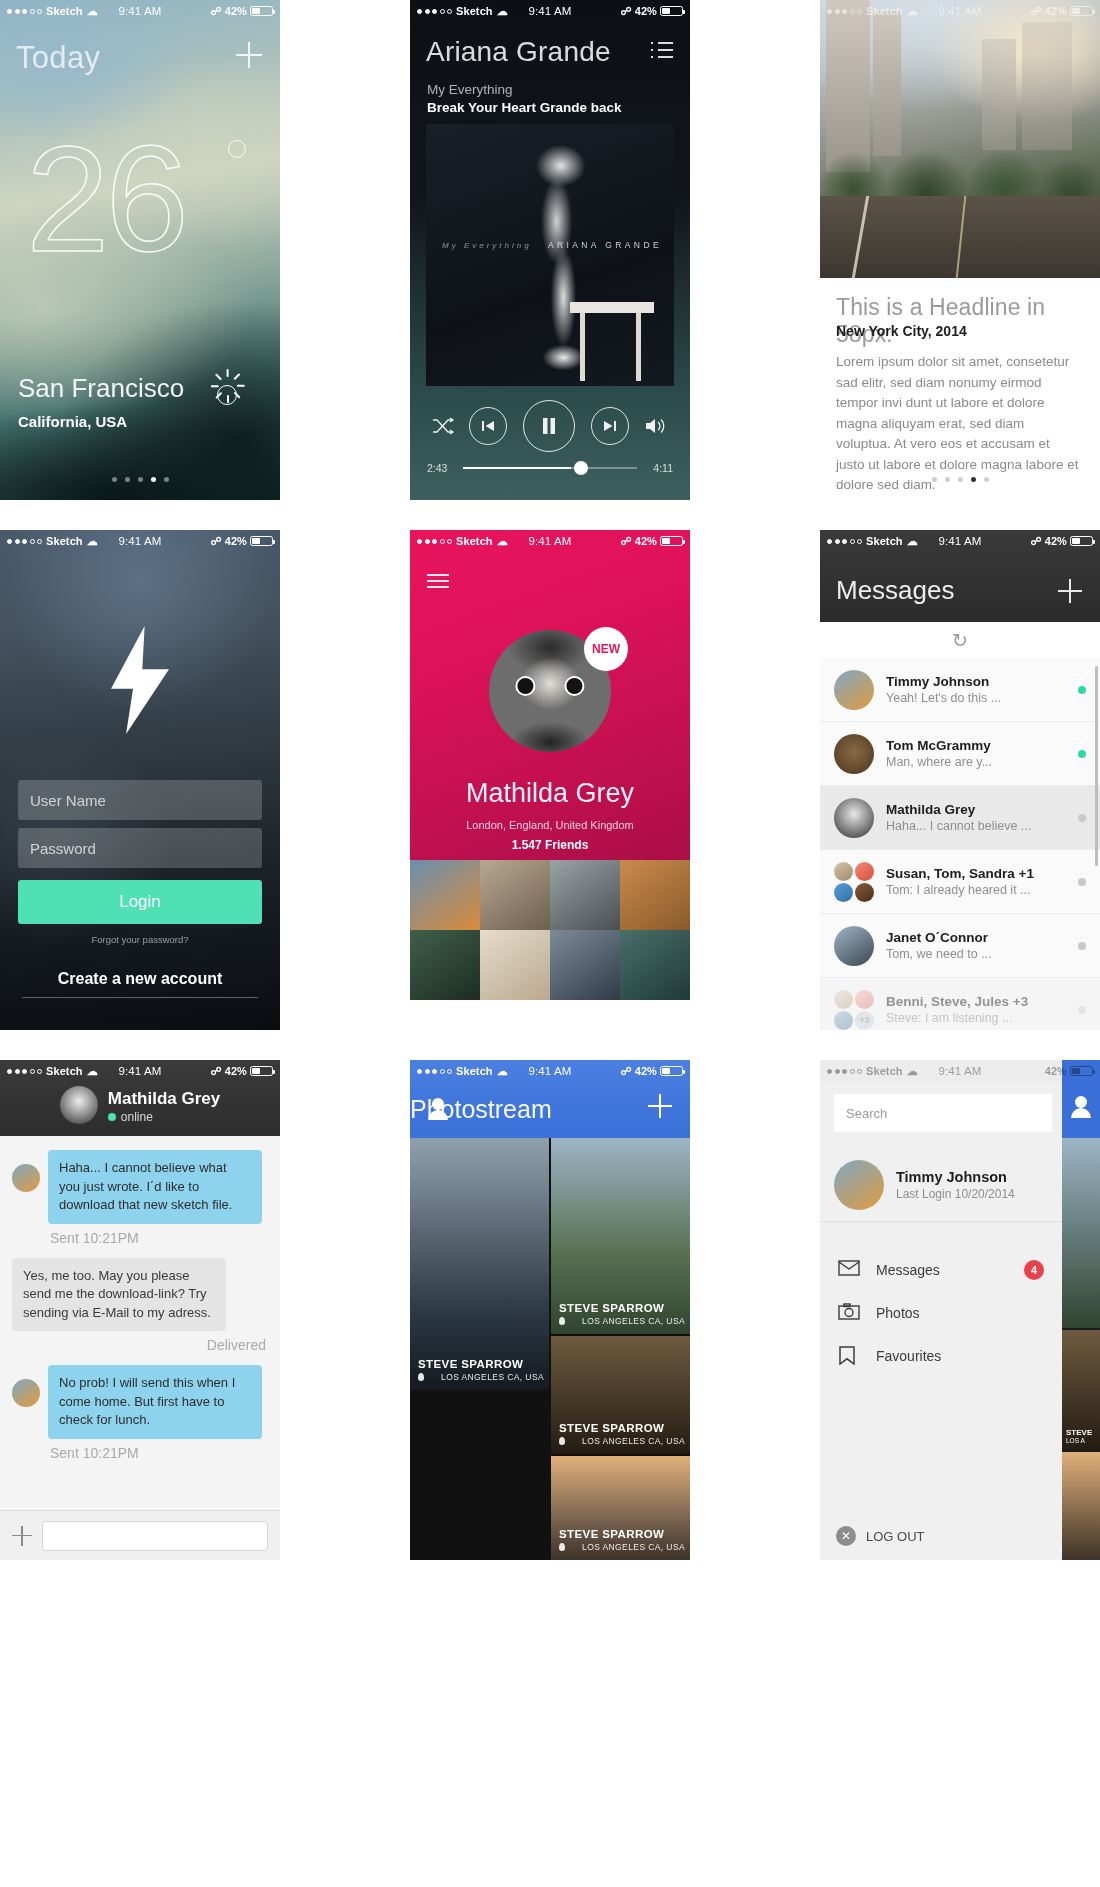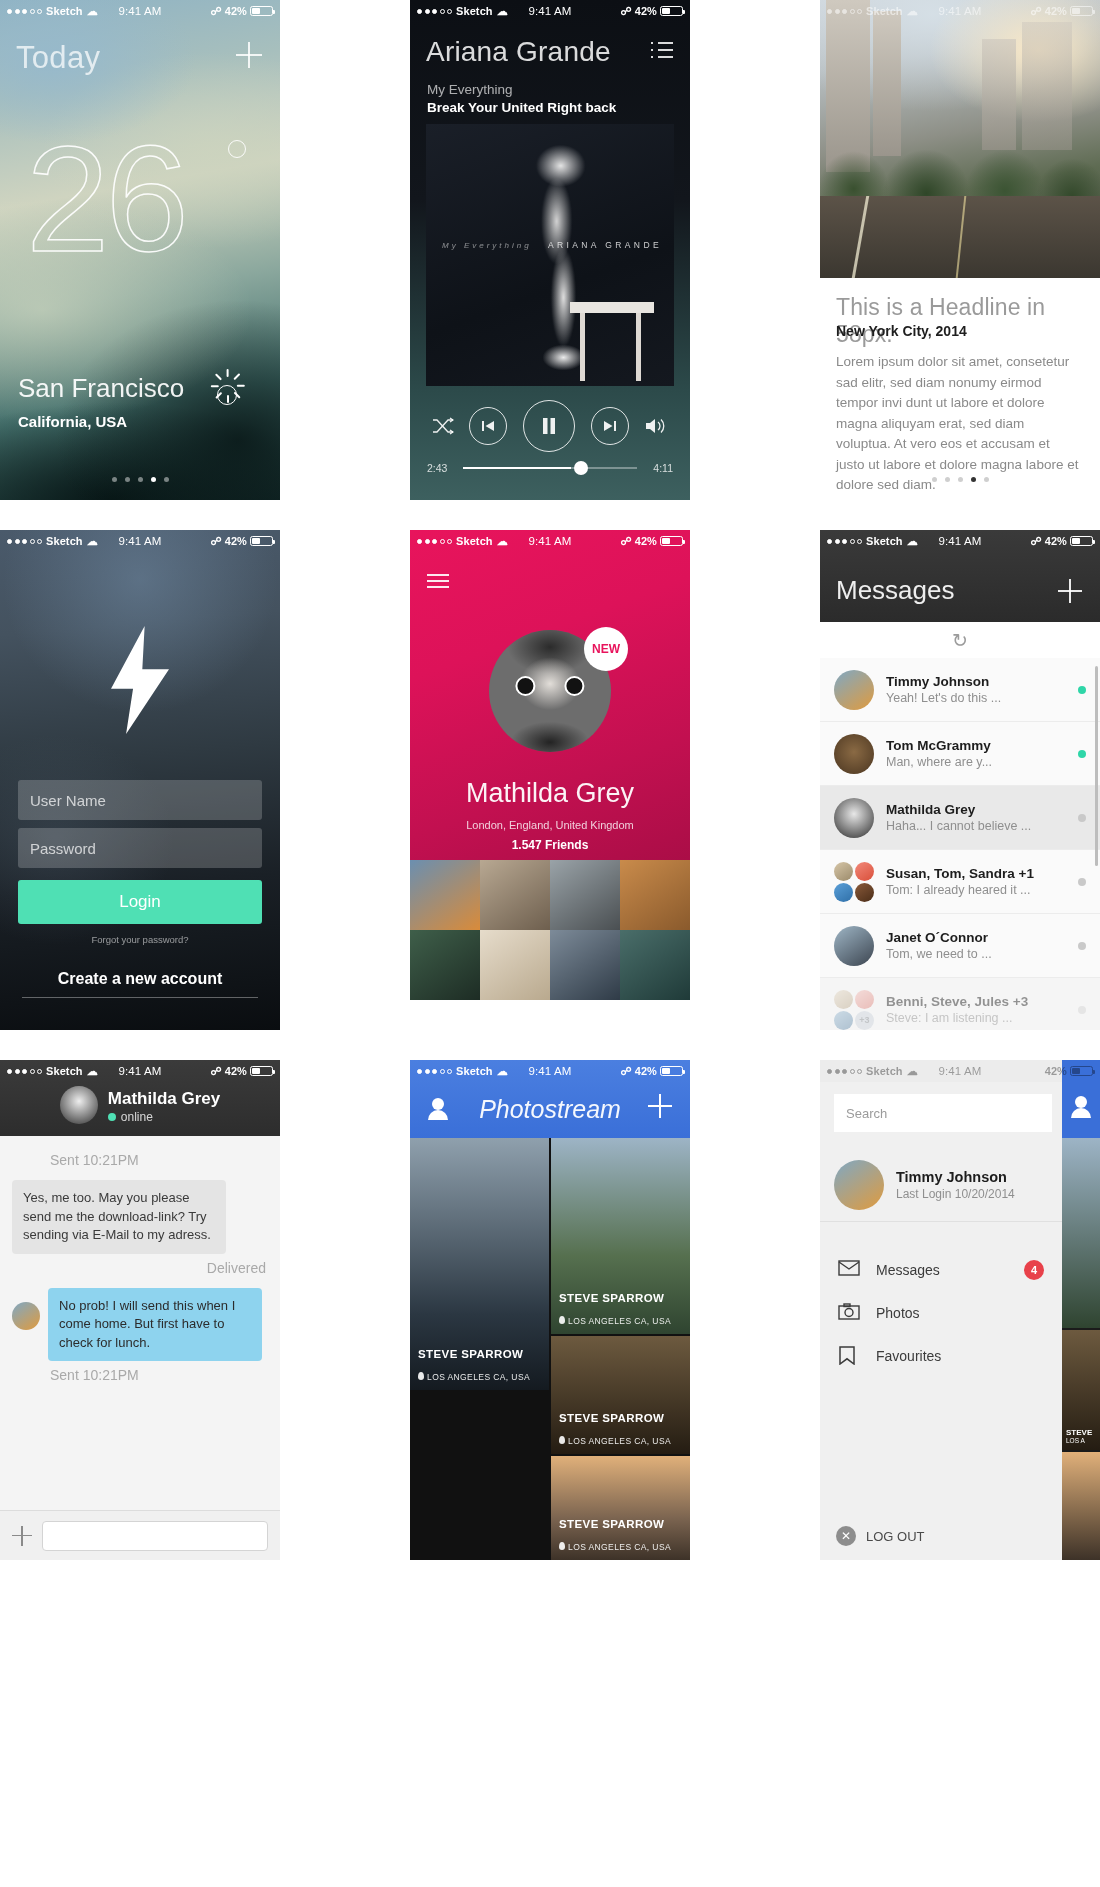--- a/index.html
+++ b/index.html
@@ -215,34 +215,34 @@
      border-top:1px solid #dcdcdc; display:flex; align-items:center; gap:10px; padding:0 12px;}
   .p7 .input .pl{ width:20px; height:20px; position:relative; color:#8a8a8a; flex:none;}
   .p7 .input .pl::before,.p7 .input .pl::after{content:"";position:absolute;background:currentColor;}
   .p7 .input .pl::before{left:0;right:0;top:9px;height:1.6px;}
   .p7 .input .pl::after{top:0;bottom:0;left:9px;width:1.6px;}
   .p7 .input .box{ flex:1; height:30px; background:#fff; border:1px solid #d4d4d4; border-radius:4px;}
 
   
   .p8 { background:#111; }
   .p8 .hdr{ position:absolute; top:0; left:0; right:0; height:78px; background:linear-gradient(180deg,#4b7fe0,#3a6fd8);}
-  .p8 .hdr .t{ position:absolute; bottom:14px; left:0; right:0; text-align:center; font-size:25px; font-weight:300; color:rgba(255,255,255,.95);font-style:italic;}
+  .p8 .hdr .t{ position:absolute; bottom:14px; left:0; right:0; font-size:25px; font-weight:300; color:rgba(255,255,255,.95);}
   .p8 .hdr .person{ position:absolute; bottom:18px; left:18px; width:20px; height:22px; }
   .p8 .hdr .person i{ position:absolute; left:4px; top:0; width:12px; height:12px; border-radius:50%; background:#fff;}
   .p8 .hdr .person b{ position:absolute; left:0; bottom:0; width:20px; height:10px; border-radius:10px 10px 0 0; background:#fff;}
   .p8 .hdr .plus{ position:absolute; bottom:20px; right:18px; width:24px; height:24px; color:#fff;}
   .p8 .hdr .plus::before,.p8 .hdr .plus::after{content:"";position:absolute;background:currentColor;}
   .p8 .hdr .plus::before{left:0;right:0;top:11px;height:1.6px;}
   .p8 .hdr .plus::after{top:0;bottom:0;left:11px;width:1.6px;}
   .p8 .cols{ position:absolute; top:78px; left:0; right:0; bottom:0; display:flex; gap:2px;}
   .p8 .col{ flex:1; display:flex; flex-direction:column; gap:2px;}
   .p8 .ph{ position:relative; overflow:hidden;}
   .p8 .cap{ position:absolute; left:8px; bottom:8px; color:#fff;}
   .p8 .cap .n{ font-size:11.5px; font-weight:bold; letter-spacing:.4px;}
-  .p8 .cap .l{ font-size:8.5px; letter-spacing:.4px; opacity:.9; display:flex; gap:3px; margin-top:12px;}
+  .p8 .cap .l{ font-size:8.5px; letter-spacing:.4px; opacity:.9; display:flex; align-items:center; gap:17px; margin-top:2px;}
   .p8 .pin{ width:6px; height:8px; background:#fff; border-radius:50% 50% 50% 50%/60% 60% 40% 40%; display:inline-block;}
   .p8 .stats{ position:absolute; left:12px; bottom:8px; color:#fff;}
   .p8 .stats div{ display:flex; align-items:center; gap:10px; font-size:27px; font-weight:300; line-height:34px;}
   .p8 .stats span{ font-size:15px;}
 
   
   .p9 { background:#f0f0f0; }
   .p9 .search{ position:absolute; top:34px; left:14px; right:48px; height:38px; background:#fff;
      display:flex; align-items:center; padding:0 12px; color:#9b9b9b; font-size:13px;}
   .p9 .user{ position:absolute; top:88px; left:0; right:38px; height:74px; display:flex; align-items:center; gap:12px; padding:0 14px;
@@ -339,21 +339,21 @@
       <div class="sb-right">
         <span>☍</span>
         <span>42%</span>
         <span class="sb-batt">
             <i></i>
           </span>
       </div>
     </div>
     <div class="artist">Ariana Grande</div>
     <div class="album">My Everything</div>
-    <div class="track">Break Your United Right back</div>
+    <div class="track">Break Your Heart Grande back</div>
     <div class="listicon">
       <span></span>
         <span></span>
         <span></span>
         <b></b>
         <b></b>
         <b></b>
     </div>
     <div class="cover">
       <div class="fig"></div>
@@ -652,20 +652,24 @@
       <div class="sb-mid">9:41 AM</div>
       <div class="sb-right">
         <span>☍</span>
         <span>42%</span>
         <span class="sb-batt">
             <i></i>
           </span>
       </div>
     </div>
     <div class="msgs">
+      <div class="m">
+        <div class="av2" style="background:linear-gradient(145deg,#7fa8c4,#e09b3e)"></div>
+        <div class="bub blue">Haha... I cannot believe what you just wrote. I´d like to download that new sketch file.</div>
+      </div>
       <div class="meta">Sent 10:21PM</div>
       <div class="m">
         <div class="bub grey">Yes, me too. May you please send me the download-link? Try sending via E-Mail to my adress.</div>
       </div>
       <div class="meta r">Delivered</div>
       <div class="m">
         <div class="av2" style="background:linear-gradient(145deg,#7fa8c4,#e09b3e)"></div>
         <div class="bub blue">No prob! I will send this when I come home. But first have to check for lunch.</div>
       </div>
       <div class="meta">Sent 10:21PM</div>

